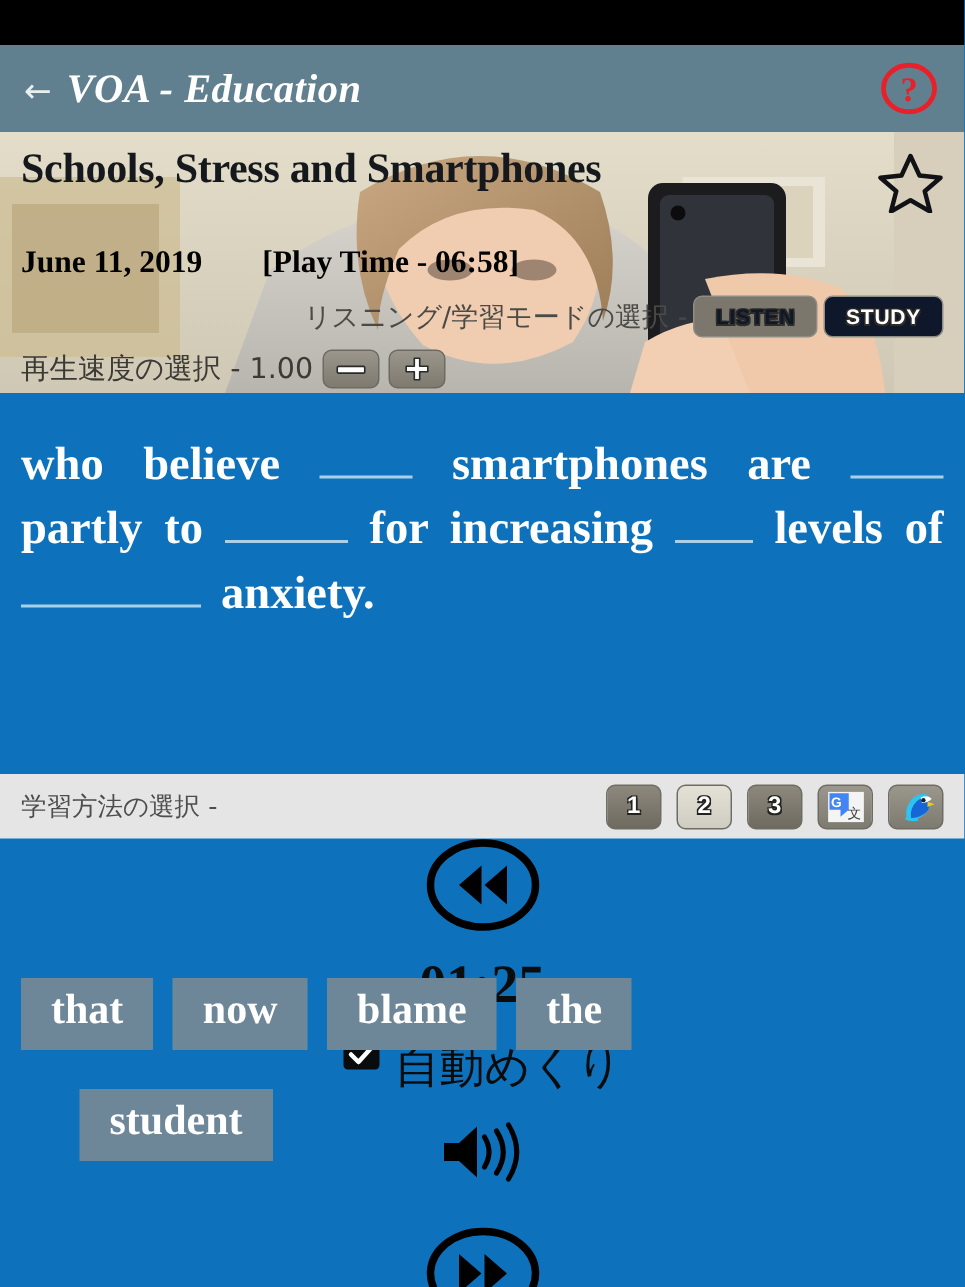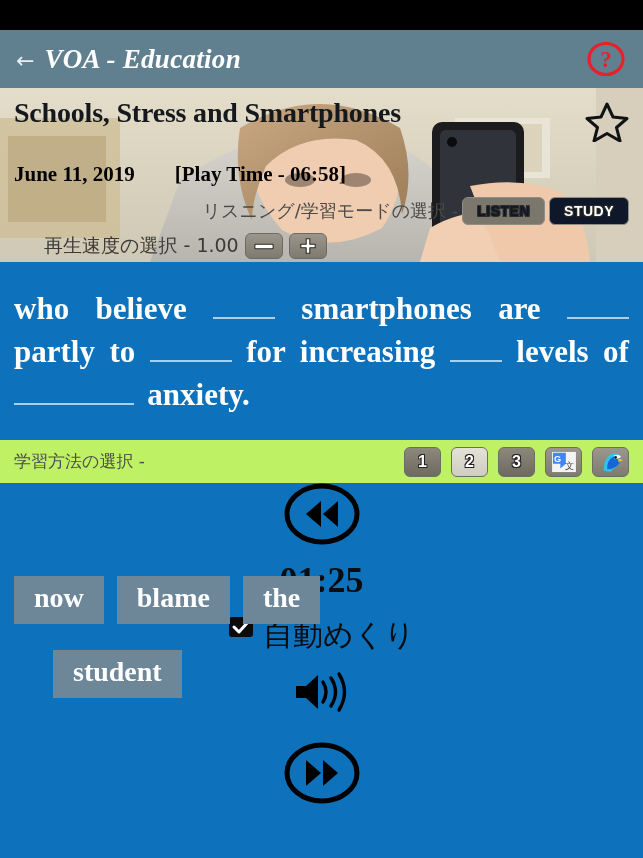--- a/index.html
+++ b/index.html
@@ -51,53 +51,53 @@
 
   .pill {
     font-family: "Liberation Sans", sans-serif; font-weight: bold; font-size: 14px;
     padding: 5px 14px; border-radius: 6px; letter-spacing: .5px;
     border: 1px solid #8e8d86;
   }
   .pill.on  { background: #7b776c; color: #0f172a; text-shadow: 1px 1px 0 #2d2c28, -1px -1px 0 #2d2c28, 1px -1px 0 #2d2c28, -1px 1px 0 #2d2c28; }
   .pill.off { background: #0f172a; color: #ffffff; text-shadow: 1px 1px 0 #2d2c28, -1px -1px 0 #2d2c28, 1px -1px 0 #2d2c28, -1px 1px 0 #2d2c28; }
 
   .hero-speedrow {
-    margin-top: 8px; display: flex; align-items: center; gap: 6px; margin-left: 30px;
+    margin-top: 8px; display: flex; align-items: center; gap: 6px;
   }
   .speed-label { font-size: 19px; color: #3b3a36; font-family: "DejaVu Sans", sans-serif; }
   .sqbtn {
     width: 38px; height: 26px; border-radius: 6px;
     background: linear-gradient(#9a968b, #7e7a70);
     border: 1px solid #6d6a61;
     display: flex; align-items: center; justify-content: center;
   }
   .sqbtn svg { display: block; }
 
   
   .sentence {
-    background: #0d72bb; padding: 26px 14px 20px 14px; height: 178px;
+    background: #0d72bb; padding: 26px 14px 20px 14px; height: 254px;
   }
   .sentence-text {
     font-family: "Liberation Serif", serif; font-weight: bold;
     font-size: 31px; color: #ffffff; line-height: 1.38;
     text-align: justify; text-align-last: left;
     word-spacing: .18em;
   }
   .blank {
     display: inline-block; border-bottom: 2px solid #a9cfe9;
     vertical-align: baseline;
   }
   .blank.w1 { width: 62px; }
   .blank.w2 { width: 82px; }
   .blank.w3 { width: 52px; }
   .blank.w4 { width: 120px; }
 
   
   .methodbar {
-    height: 43px; background: #bef264; display: flex; align-items: center;
+    height: 43px; background: #e5e5e5; display: flex; align-items: center;
     padding: 0 14px; gap: 10px;
   }
   .method-label { font-size: 17px; color: #4d4d4d; font-family: "DejaVu Sans", sans-serif; flex: 1; }
   .numbtn {
     width: 37px; height: 30px; border-radius: 6px; border: 1px solid #6f6c64;
     display: flex; align-items: center; justify-content: center;
     font-family: "Liberation Sans", sans-serif; font-weight: bold; font-size: 16px;
     color: #ffffff;
     text-shadow: 1px 1px 0 #232220, -1px -1px 0 #232220, 1px -1px 0 #232220, -1px 1px 0 #232220;
   }
@@ -287,20 +287,21 @@
     <span class="round">
       <svg viewBox="0 0 78 62" width="78" height="62" aria-hidden="true">
         <ellipse cx="39" cy="31" rx="35" ry="28" fill="none" stroke="#000" stroke-width="5"></ellipse>
         <path d="M23 18 L23 44 L38 31 Z" fill="#000"></path>
         <path d="M40 18 L40 44 L55 31 Z" fill="#000"></path>
       </svg>
     </span>
   </div>
 
   <div class="wordbank" id="word-bank">
+      <span class="chip">that</span>
       <span class="chip">now</span>
       <span class="chip">blame</span>
       <span class="chip">the</span>
       <div style="flex-basis: 100%; height: 0px;"></div>
       <span class="chip row2">student</span>
     </div>
 
 </div>
 
 </body></html>

